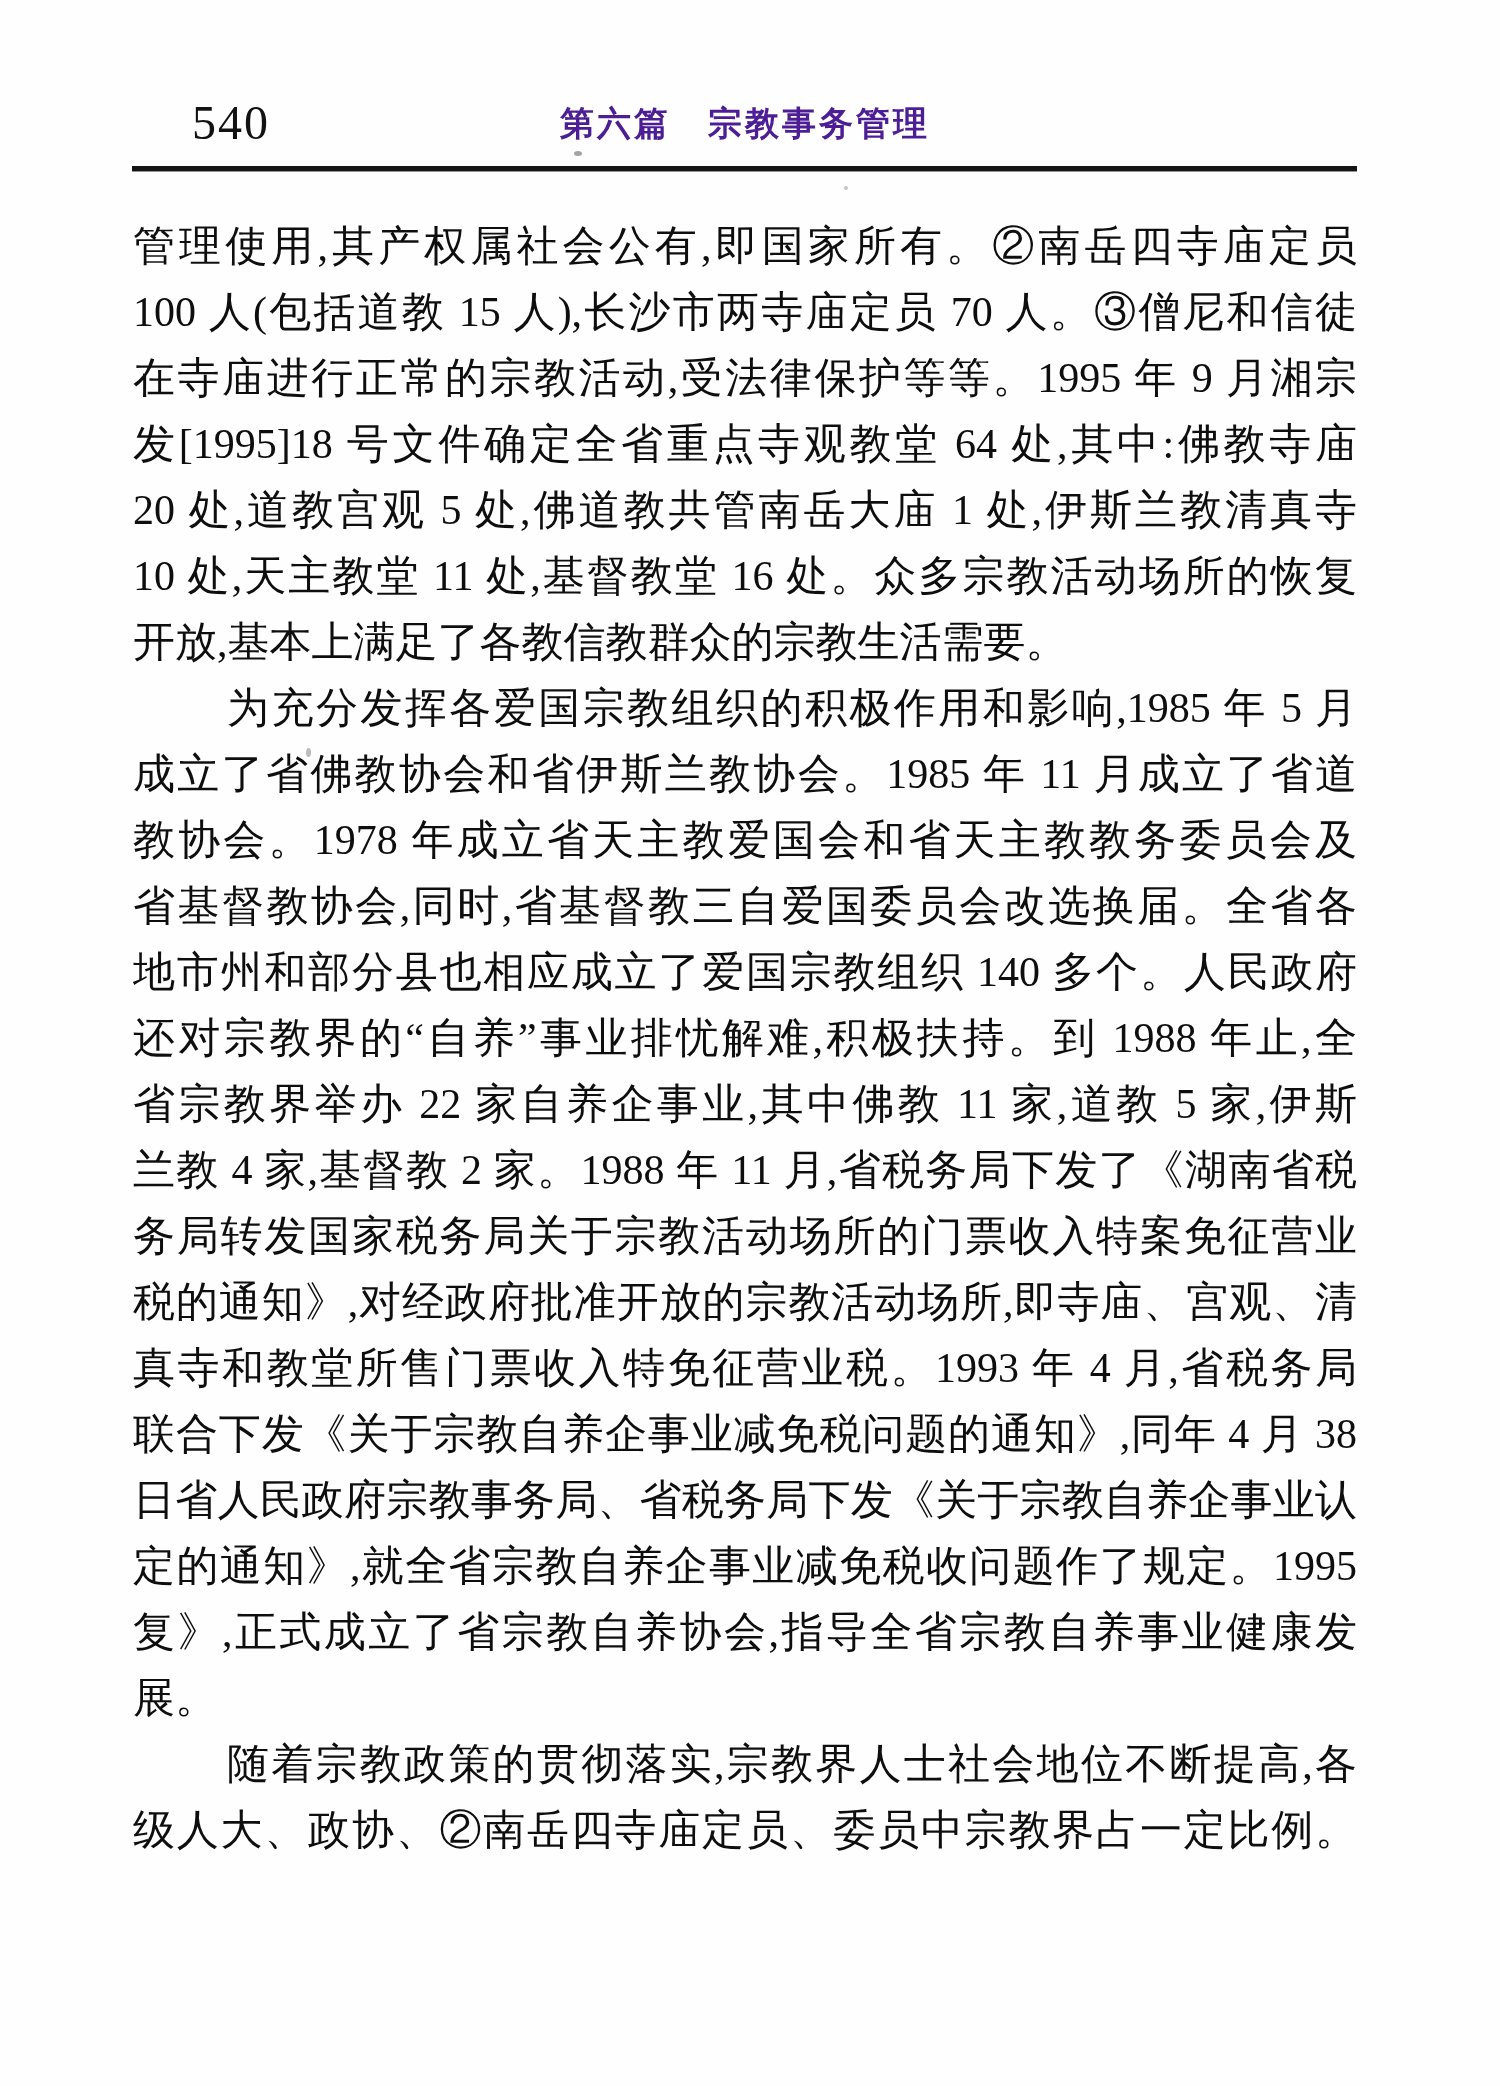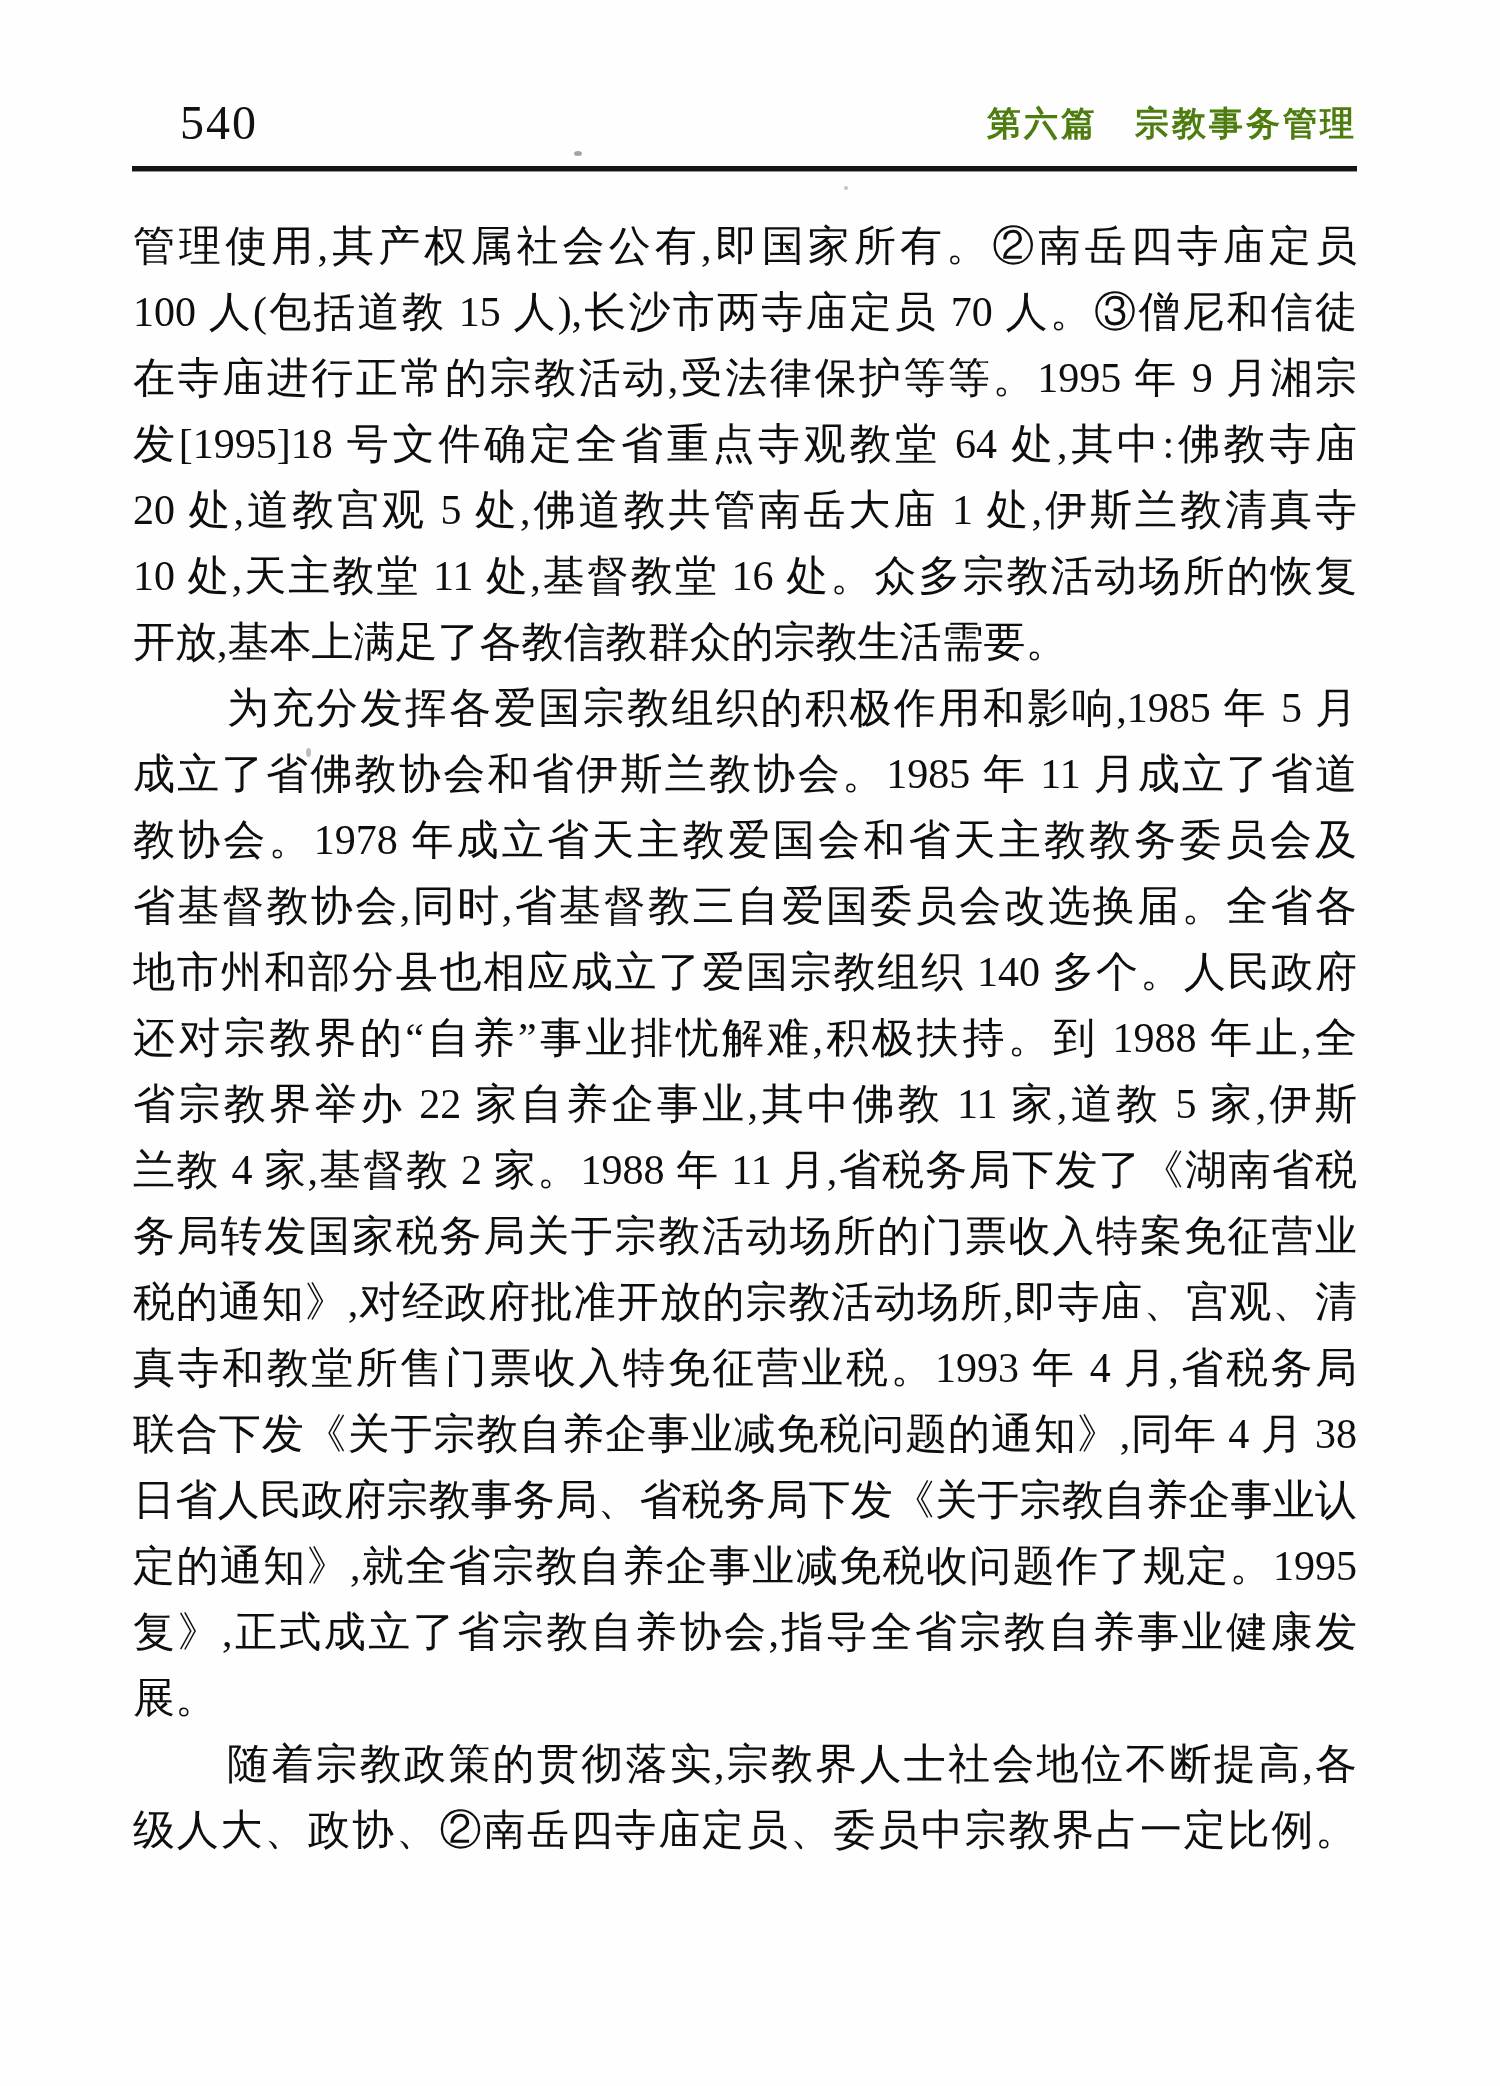--- a/index.html
+++ b/index.html
@@ -11,33 +11,33 @@
     position: relative;
     overflow: hidden;
   }
   .page {
     position: absolute; inset: 0;
     background: #fefefe;
   }
   
   .page-number {
     position: absolute;
-    left: 180px; top: 99px;
+    left: 192px; top: 99px;
     font-size: 48px; line-height: 1;
     letter-spacing: 2px;
     color: #121212;
   }
   .running-title {
     position: absolute;
     left: 133px; top: 104px; width: 1224px;
-    text-align: right;
+    text-align: center;
     font-size: 34px; line-height: 1.15;
     font-weight: bold;
     letter-spacing: 3px;
-    color: #4d7c0f;
+    color: #4c1d95;
   }
   .header-rule {
     position: absolute;
     left: 132px; top: 166px;
     width: 1225px; height: 5px;
     background: #151515;
     box-shadow: 0 1px 0 rgba(20,20,20,0.45);
   }
   
   .text-block {

